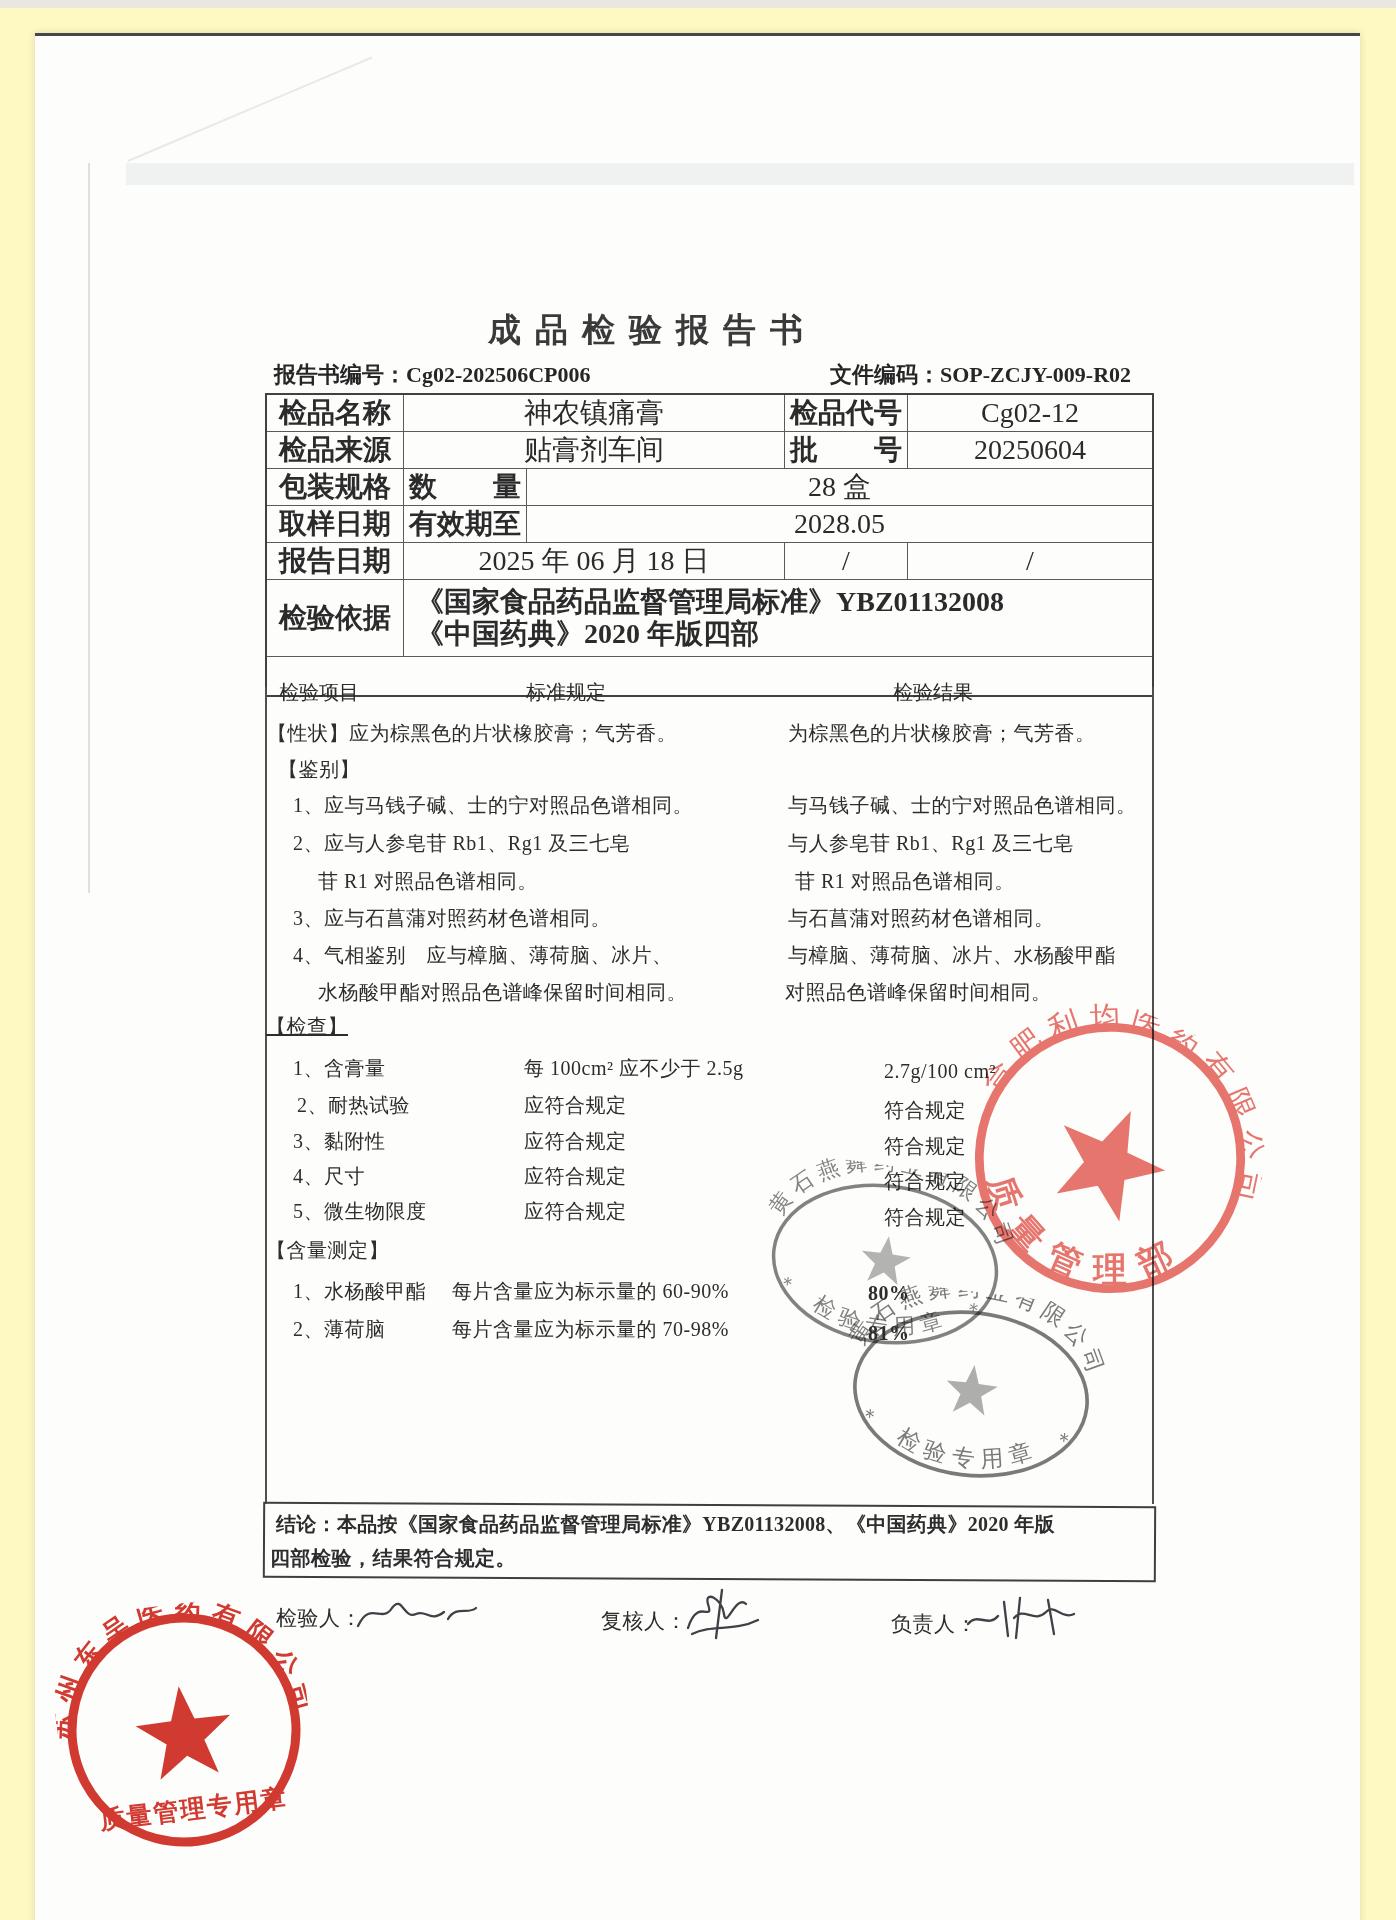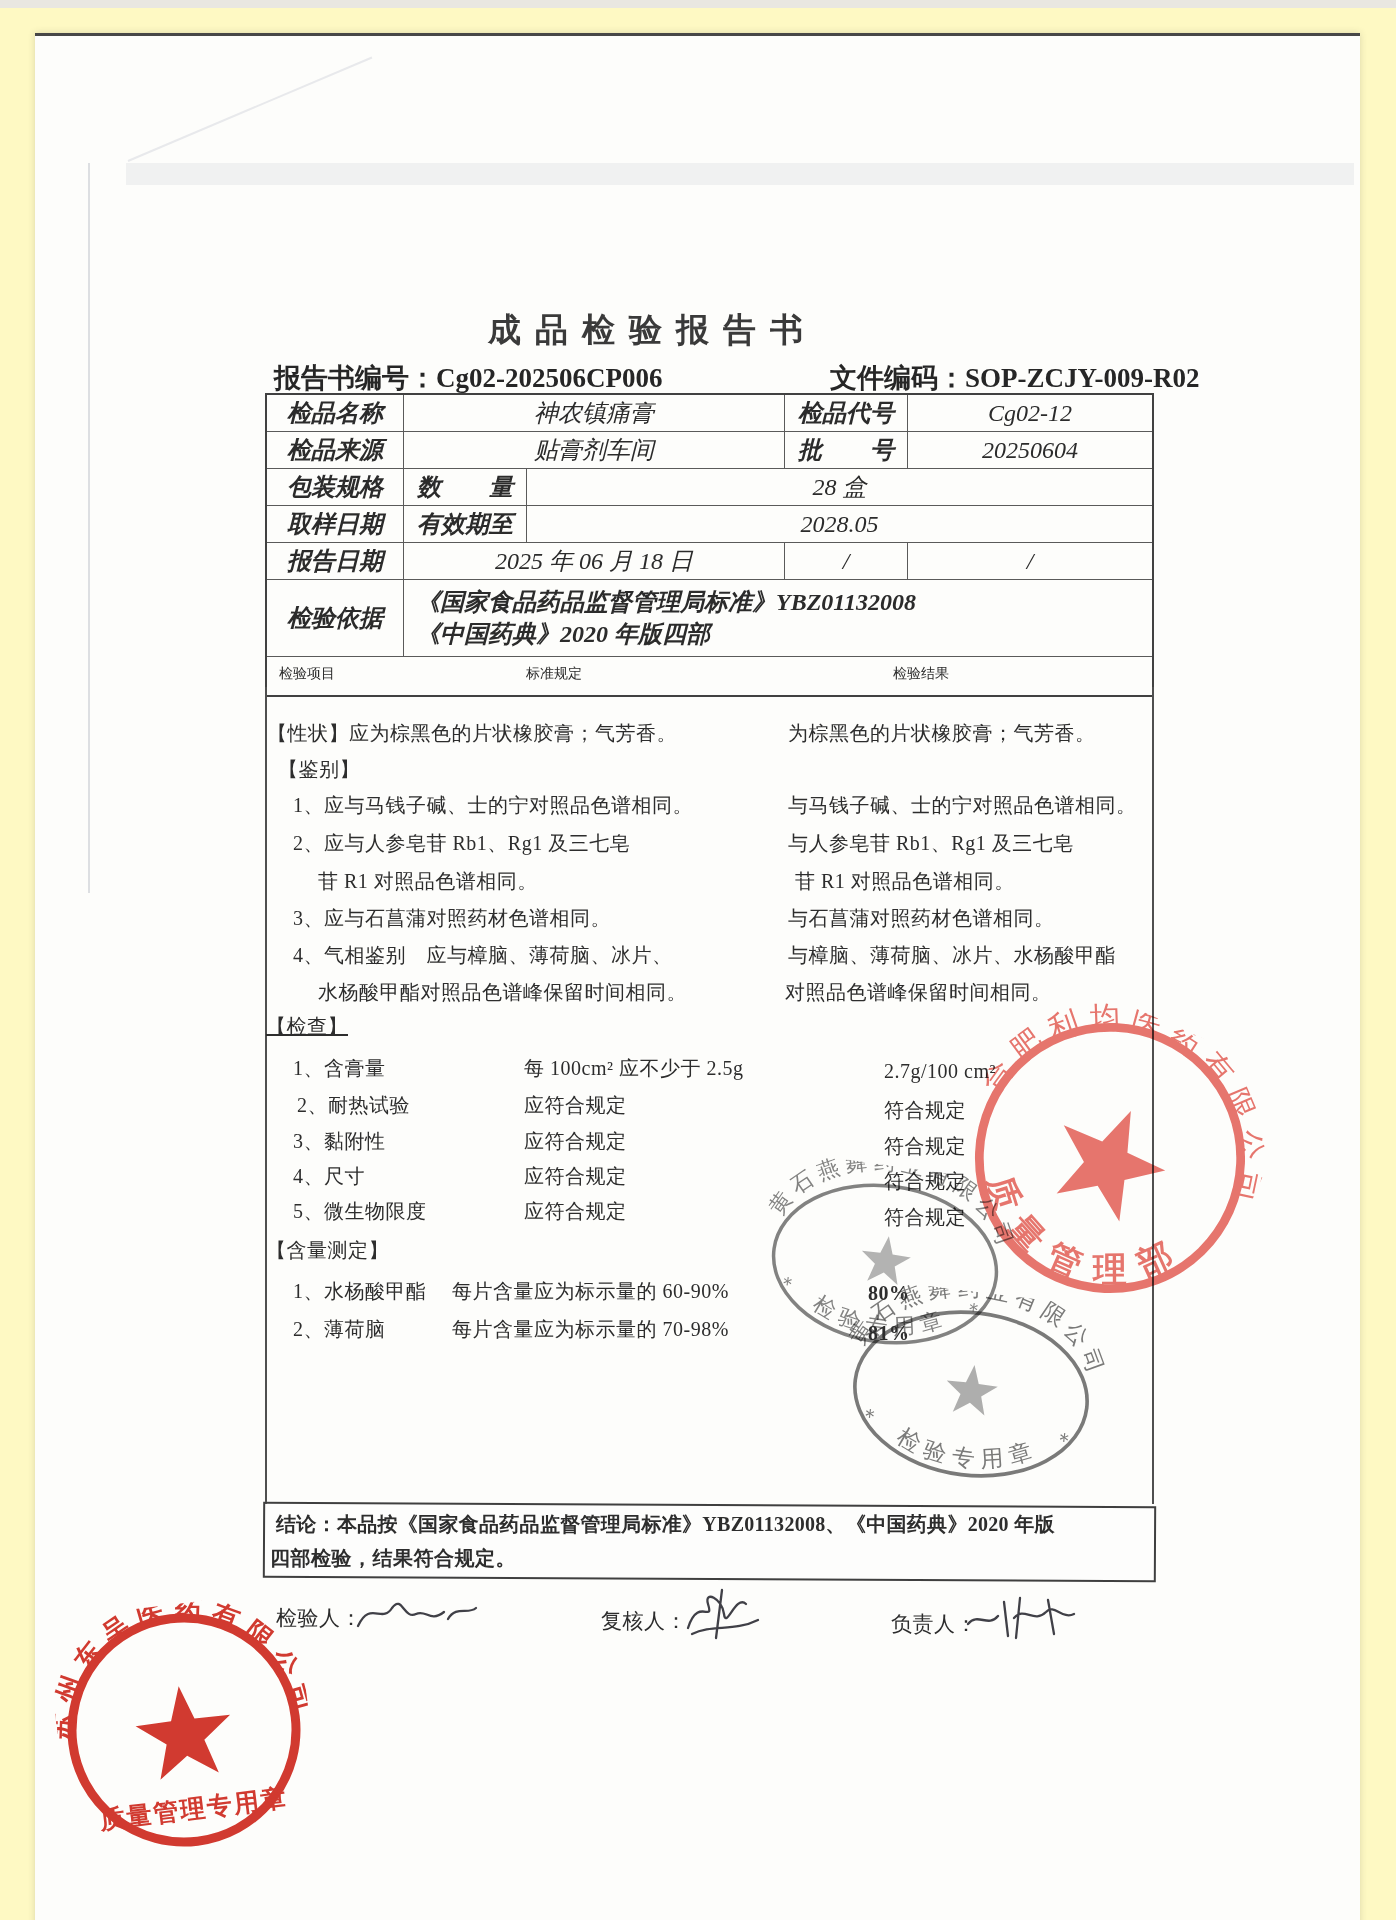--- a/index.html
+++ b/index.html
@@ -4,33 +4,33 @@
 <style>
   html,body{margin:0;padding:0;}
   body{background:#e9e7e1;font-family:"Liberation Serif","DejaVu Serif",serif;}
   .page{position:relative;width:1396px;height:1920px;margin:8px auto;background:#fef9c3;overflow:hidden;}
   .paper{position:absolute;left:35px;top:25px;width:1325px;height:1895px;background:#fdfdfb;
          border-top:3px solid #474747;box-shadow:0 0 7px rgba(60,60,60,.18);}
   .ghost{position:absolute;pointer-events:none;}
   .t{position:absolute;white-space:nowrap;font-size:20px;color:#2d2d2d;letter-spacing:.5px;line-height:26px;}
   .b{font-weight:bold;}
   .title{position:absolute;left:488px;top:300px;font-size:33px;font-weight:bold;letter-spacing:14px;color:#3a3a3a;}
-  .meta{position:absolute;top:352px;font-size:27px;font-weight:bold;color:#262626;white-space:nowrap;}
+  .meta{position:absolute;top:352px;font-size:22px;font-weight:bold;color:#262626;white-space:nowrap;}
   
   .itable{position:absolute;left:265px;top:385px;width:889px;border:2.5px solid #414141;background:transparent;box-sizing:border-box;}
   .irow{display:flex;height:36px;border-bottom:1.5px solid #5a5a5a;}
   .irow:last-child{border-bottom:none;}
   .cell{box-sizing:border-box;border-right:1.5px solid #5a5a5a;display:flex;align-items:center;justify-content:center;
-        font-size:24px;color:#2b2b2b;overflow:hidden;white-space:nowrap;font-style:italic;}
+        font-size:28px;color:#2b2b2b;overflow:hidden;white-space:nowrap;}
   .c1{width:137px;} .c2{width:381px;} .c3{width:123px;} .c4{flex:1;border-right:none;}
   .basis-row{height:76px;}
   .basis-content{flex-direction:column;align-items:flex-start;justify-content:center;padding-left:12px;border-right:none;flex:1;}
   .basis-content div{line-height:32px;}
   .hdr-row{position:relative;height:38px;border-bottom:none;}
-  .hdr-row span{position:absolute;top:8px;font-size:14px;color:#2b2b2b;}
+  .hdr-row span{position:absolute;top:22px;font-size:20px;color:#2b2b2b;}
   
   .bodybox{position:absolute;left:265px;top:679px;width:889px;height:817px;box-sizing:border-box;
            border-left:2px solid #4f4f4f;border-right:2px solid #4f4f4f;}
   .conclusion{position:absolute;left:263px;top:1496px;width:893px;height:76px;box-sizing:border-box;
               border:2.5px solid #3f3f3f;transform:rotate(.3deg);background:rgba(255,255,255,.25);}
   .stamp{position:absolute;mix-blend-mode:multiply;}
   .stamp text{font-family:"Liberation Serif","DejaVu Serif",serif;}
   .sig{position:absolute;}
   .sig path{stroke:#26262e;stroke-width:2.3;fill:none;stroke-linecap:round;opacity:.88;}
 </style>

